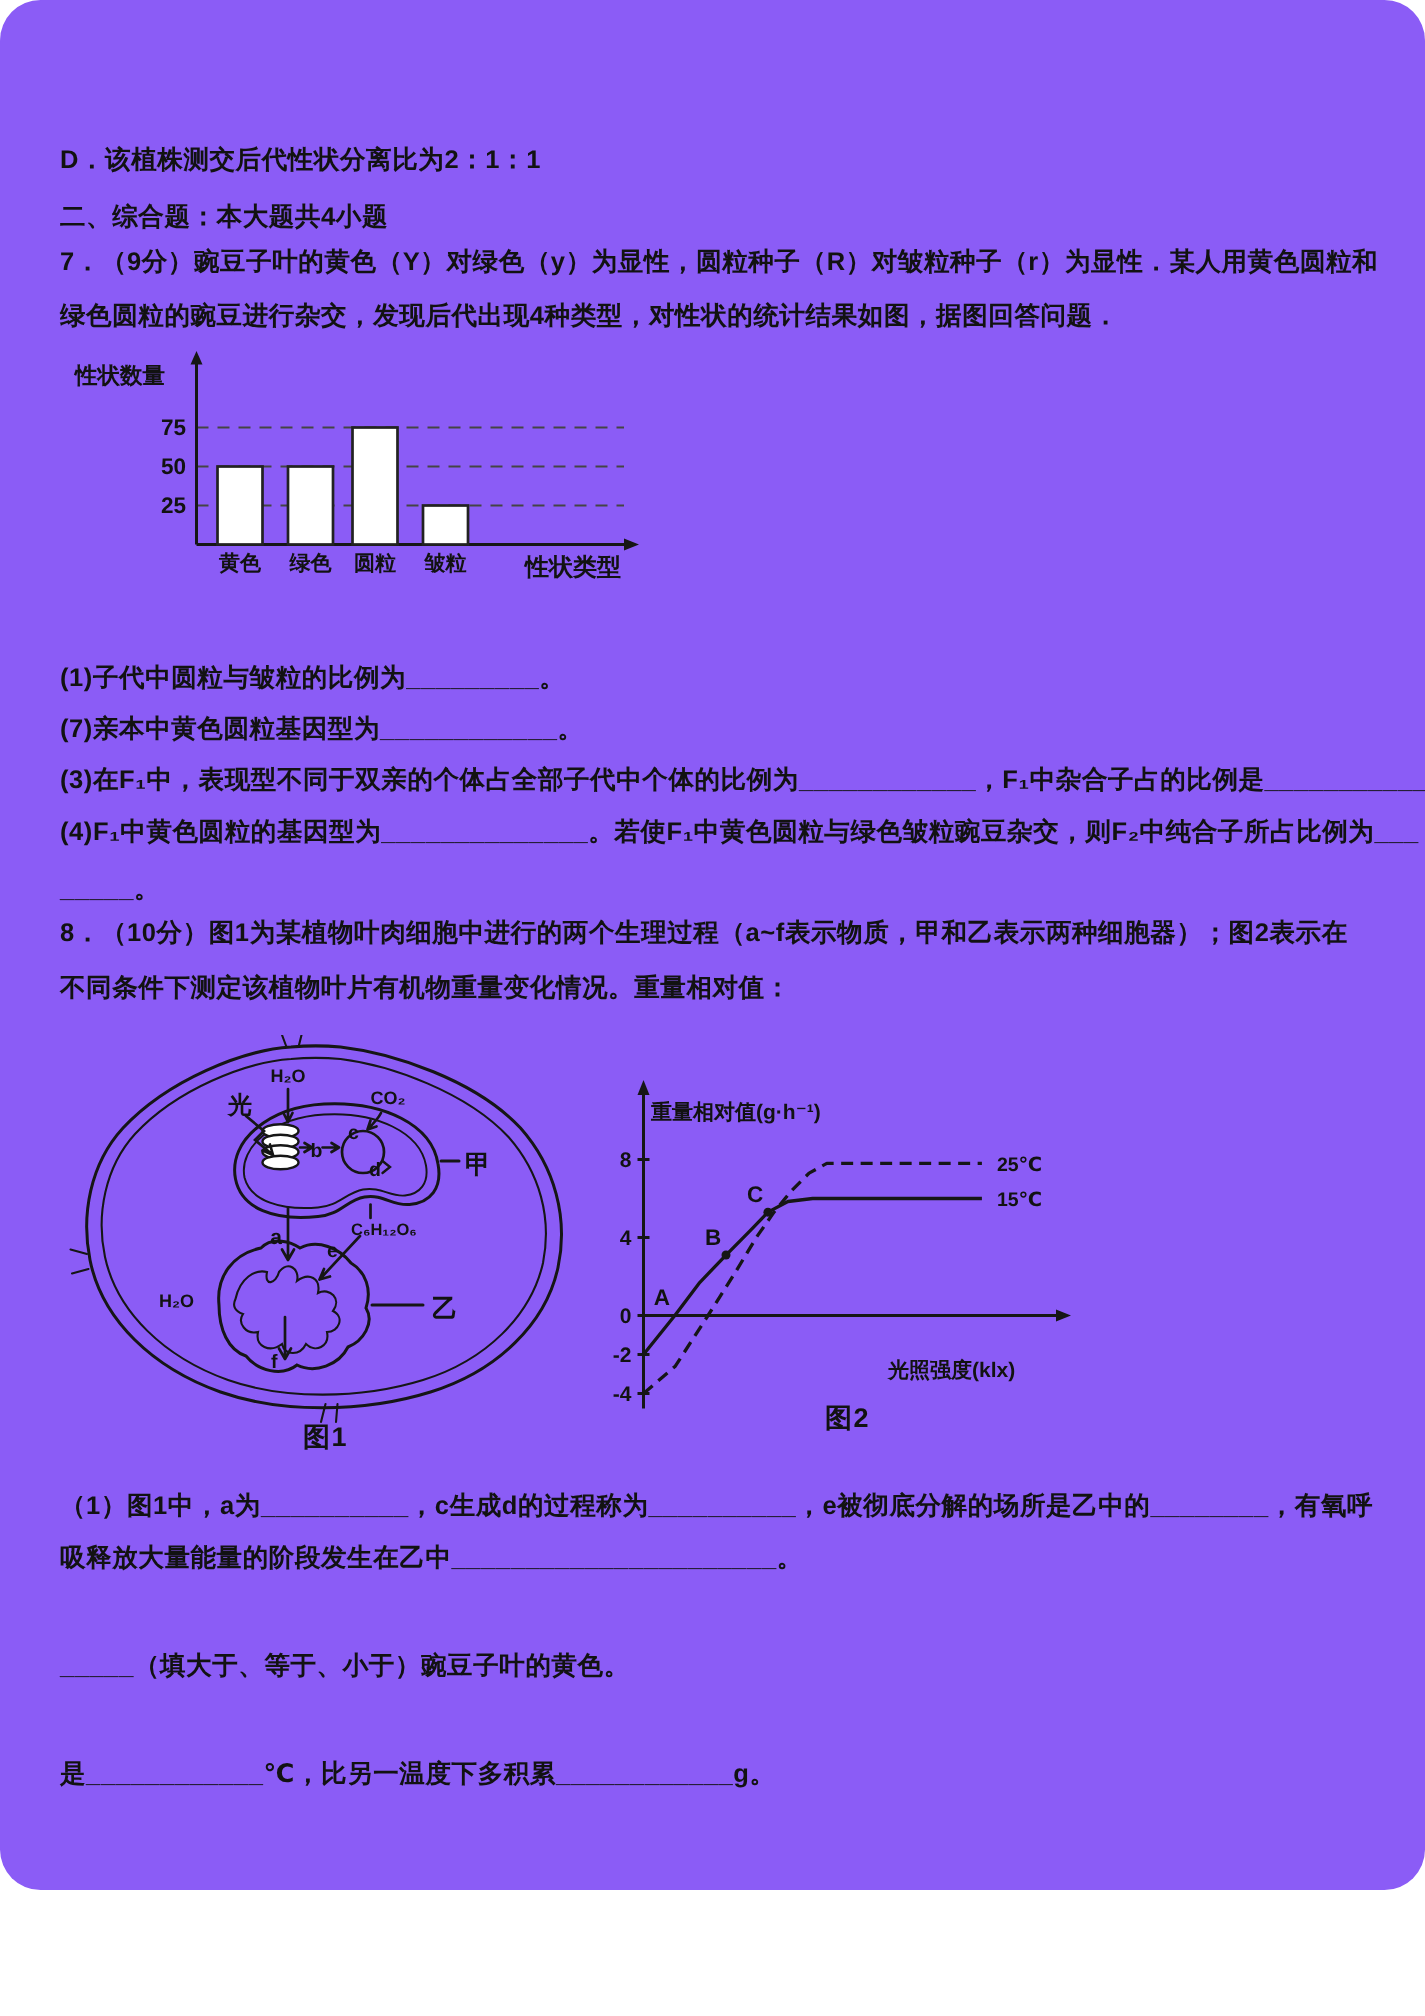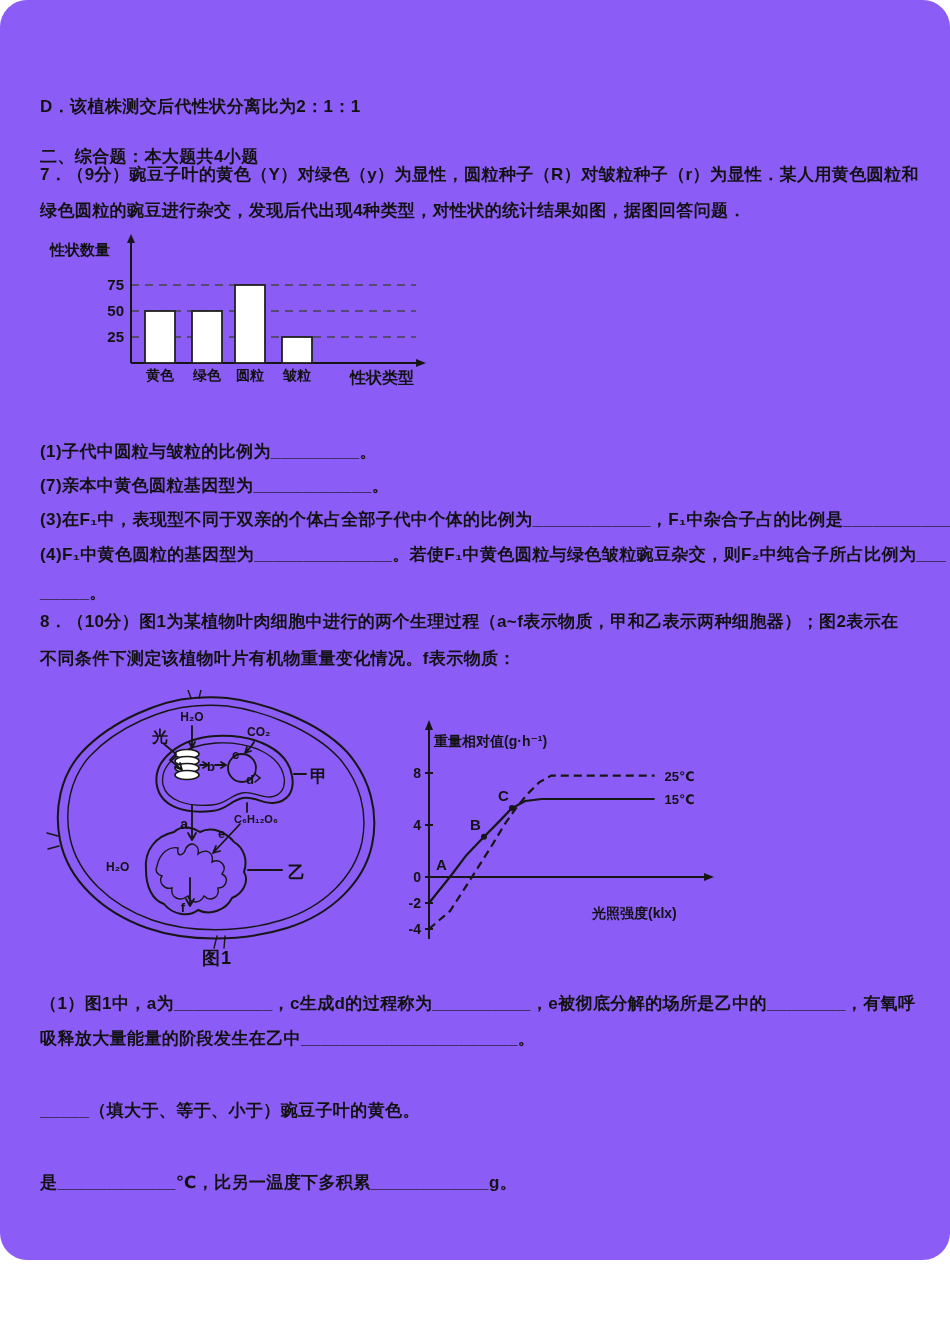--- a/index.html
+++ b/index.html
@@ -23,21 +23,21 @@
     font-family:"Liberation Sans","DejaVu Sans",sans-serif;
     fill:#121212;stroke:none;font-weight:700;
   }
 </style>
 </head>
 <body>
 
 <div id="page">
 
   <div class="line" style="top:95px">D．该植株测交后代性状分离比为2：1：1</div>
-  <div class="line" style="top:145px">二、综合题：本大题共4小题</div>
+  <div class="line" style="top:133px">二、综合题：本大题共4小题</div>
   <div class="line" style="top:163px">7．（9分）豌豆子叶的黄色（Y）对绿色（y）为显性，圆粒种子（R）对皱粒种子（r）为显性．某人用黄色圆粒和</div>
   <div class="line" style="top:199px">绿色圆粒的豌豆进行杂交，发现后代出现4种类型，对性状的统计结果如图，据图回答问题．</div>
 
   <div class="fig" style="left:38px;top:228px;width:480px;height:170px">
     <svg id="barchart" width="480" height="170" viewBox="0 0 480 170">
         <line x1="93" y1="57" x2="378" y2="57" stroke="#444" stroke-width="1.4" stroke-dasharray="8 6"></line>
         <text x="86" y="62" text-anchor="end" font-size="15">75</text>
         <line x1="93" y1="83" x2="378" y2="83" stroke="#444" stroke-width="1.4" stroke-dasharray="8 6"></line>
         <text x="86" y="88" text-anchor="end" font-size="15">50</text>
         <line x1="93" y1="109" x2="378" y2="109" stroke="#444" stroke-width="1.4" stroke-dasharray="8 6"></line>
@@ -58,21 +58,21 @@
         <text x="312" y="155" font-size="16">性状类型</text>
       </svg>
   </div>
 
   <div class="line" style="top:440px">(1)子代中圆粒与皱粒的比例为_________。</div>
   <div class="line" style="top:474px">(7)亲本中黄色圆粒基因型为____________。</div>
   <div class="line" style="top:508px">(3)在F₁中，表现型不同于双亲的个体占全部子代中个体的比例为____________，F₁中杂合子占的比例是____________。</div>
   <div class="line" style="top:543px">(4)F₁中黄色圆粒的基因型为______________。若使F₁中黄色圆粒与绿色皱粒豌豆杂交，则F₂中纯合子所占比例为___</div>
   <div class="line" style="top:581px">_____。</div>
   <div class="line" style="top:610px">8．（10分）图1为某植物叶肉细胞中进行的两个生理过程（a~f表示物质，甲和乙表示两种细胞器）；图2表示在</div>
-  <div class="line" style="top:647px">不同条件下测定该植物叶片有机物重量变化情况。f表示物质：</div>
+  <div class="line" style="top:647px">不同条件下测定该植物叶片有机物重量变化情况。重量相对值：</div>
 
   <div class="fig" style="left:42px;top:690px;width:350px;height:285px">
     <svg width="350" height="285" viewBox="0 0 350 285">
       <g stroke="#161616" fill="none" stroke-width="2" stroke-linecap="round">
 
         <path d="M152,8 C120,10 70,30 40,62 C18,86 12,120 18,150 C26,190 60,222 105,238 C145,252 200,252 245,238 C290,224 322,192 330,155 C337,122 328,88 305,62 C275,30 220,12 185,8 C174,7 163,7 152,8 Z"></path>
         <path stroke-width="1.4" d="M152,16 C122,18 76,36 48,66 C28,88 22,120 28,148 C36,185 68,215 110,230 C147,243 198,243 240,230 C282,217 312,187 320,152 C326,122 318,92 297,68 C269,38 218,20 185,16 C174,15 163,15 152,16 Z"></path>
         <path stroke-width="1.4" d="M149,8 L146,0 M157,8 L159,0 M175,246 L172,258 M183,246 L182,258 M16,146 L5,143 M17,156 L6,159"></path>
 
         <path d="M115,96 C110,70 138,48 174,46 C214,44 246,60 250,86 C253,102 245,112 231,113 C219,114 214,106 201,108 C189,110 185,120 170,121 C141,124 119,116 115,96 Z"></path>
@@ -142,20 +142,21 @@
         <polyline points="29.0,214.0 50.2,195.8 72.0,162.0 90.1,133.4 104.2,110.0 116.0,93.1 127.7,78.8 139.4,67.1 151.2,60.6 254.6,60.6" fill="none" stroke="#161616" stroke-width="2.2" stroke-linejoin="round" stroke-dasharray="8 5"></polyline>
         <text x="264.6" y="65.60000000000001" font-size="13">25℃</text>
         <text x="35.915" y="155" font-size="15">A</text>
         <circle cx="83.99" cy="121.69999999999999" r="3" fill="#161616"></circle>
         <text x="69.99" y="114.69999999999999" font-size="15">B</text>
         <circle cx="111.955" cy="93.10000000000001" r="3" fill="#161616"></circle>
         <text x="97.955" y="86.10000000000001" font-size="15">C</text>
         <text x="34" y="31" font-size="14">重量相对值(g·h⁻¹)</text>
         <text x="192" y="203" font-size="14">光照强度(klx)</text>
       </svg>
+    <div class="fig-caption" style="top:218px">图2</div>
   </div>
 
   <div class="line" style="top:992px">（1）图1中，a为__________，c生成d的过程称为__________，e被彻底分解的场所是乙中的________，有氧呼</div>
   <div class="line" style="top:1027px">吸释放大量能量的阶段发生在乙中______________________。</div>
   <div class="line" style="top:1099px">_____（填大于、等于、小于）豌豆子叶的黄色。</div>
   <div class="line" style="top:1171px">是____________℃，比另一温度下多积累____________g。</div>
 
 </div>
 
 </body></html>

